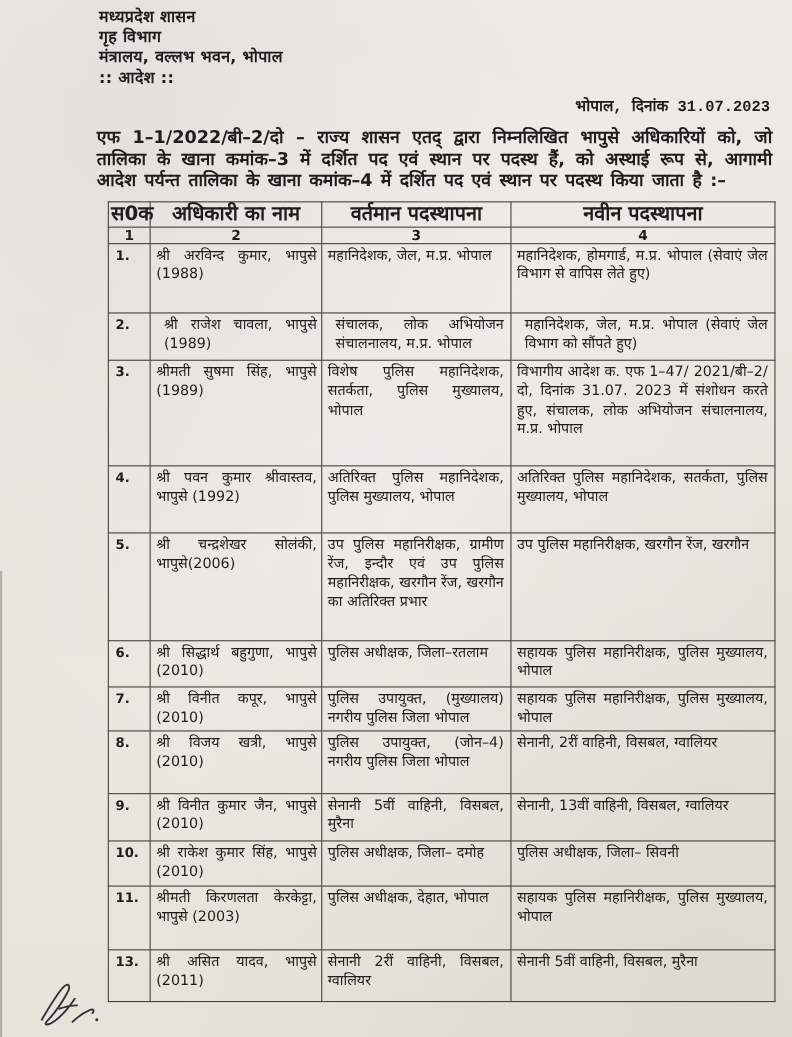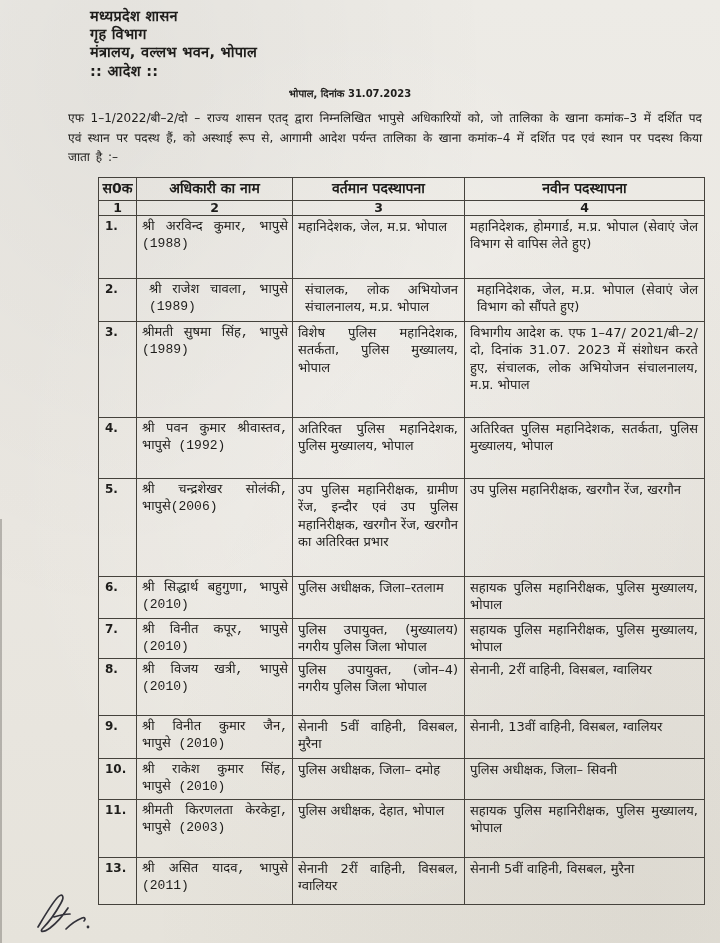--- a/index.html
+++ b/index.html
@@ -29,56 +29,57 @@
   .doc-header {
     margin-left: 90px;
     width: 630px;
     padding-top: 7px;
     line-height: 18px;
   }
   .h-line { font-weight: bold; font-size: 14.5px; letter-spacing: 0.3px; }
   .h-line.order { margin-top: 1px; }
 
   .place-date {
-    text-align: center;
+    text-align: right;
     padding-right: 20px;
     margin-top: 6px;
     font-weight: bold;
-    font-size: 10px;
+    font-size: 14px;
+    font-family: Liberation Mono, monospace;
   }
 
   .intro {
-    margin: 9px 18px 0 68px;
-    font-size: 12px;
+    margin: 9px 18px 0 88px;
+    font-size: 16px;
     line-height: 19.5px;
-    font-weight: 400;
+    font-weight: 700;
     text-align: justify;
     word-spacing: 2px;
   }
 
   table.order-table {
     border-collapse: collapse;
     table-layout: fixed;
     margin-left: 98px;
     margin-top: 9px;
     width: 606px;
     background: transparent;
   }
   .order-table th, .order-table td {
     border: 1.2px solid #45423c;
     padding: 2px 6px 2px 5px;
     vertical-align: top;
     font-size: 13px;
     line-height: 17.5px;
   }
-  .order-table thead tr:nth-child(1) th { height: 20px; font-weight: bold; font-size: 14px; text-align: center; padding: 1px 2px; vertical-align: middle; }
+  .order-table thead tr:nth-child(1) th { height: 20px; font-weight: bold; font-size: 18px; text-align: center; padding: 1px 2px; vertical-align: middle; }
   .order-table thead tr:nth-child(2) th { height: 13px; font-weight: bold; font-size: 12.5px; text-align: center; padding: 0 2px; line-height: 14px; }
   .order-table td { text-align: justify; font-weight: 500; }
   .order-table td.sn { text-align: left; padding-left: 6px; font-size: 12px; font-weight: 600; }
-  .order-table td.name { padding-right: 4px; font-family: Liberation Mono, monospace; }
+  .order-table td.name { padding-right: 4px; }
 
   
   tbody tr:nth-child(1)  td { height: 58px; }
   tbody tr:nth-child(2)  td { height: 38px; padding-left: 12px; }
   tbody tr:nth-child(3)  td { height: 91px; }
   tbody tr:nth-child(4)  td { height: 56px; }
   tbody tr:nth-child(5)  td { height: 93px; }
   tbody tr:nth-child(6)  td { height: 37px; }
   tbody tr:nth-child(7)  td { height: 34px; }
   tbody tr:nth-child(8)  td { height: 52px; }

